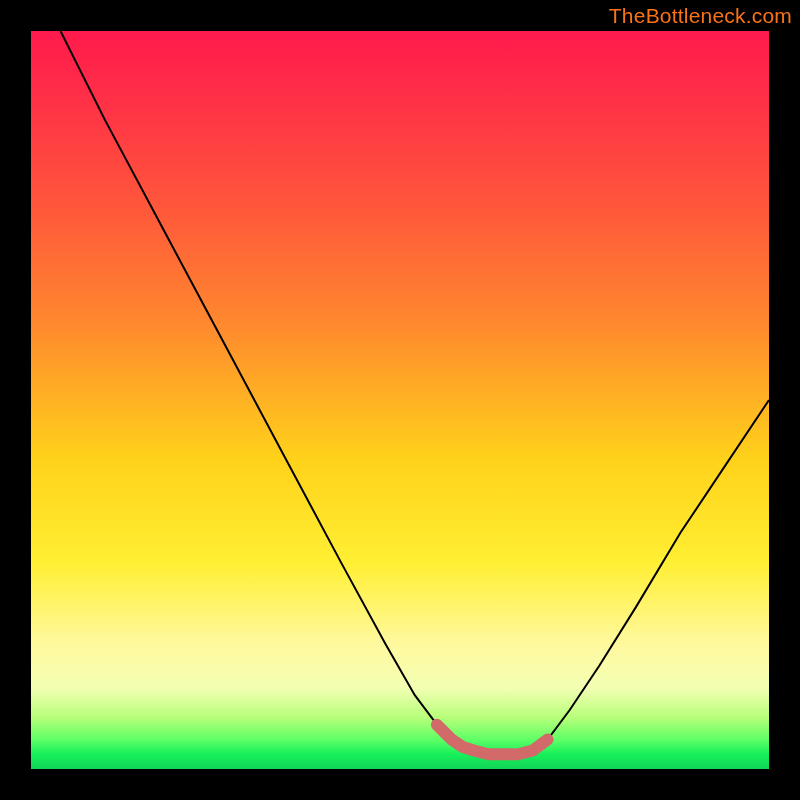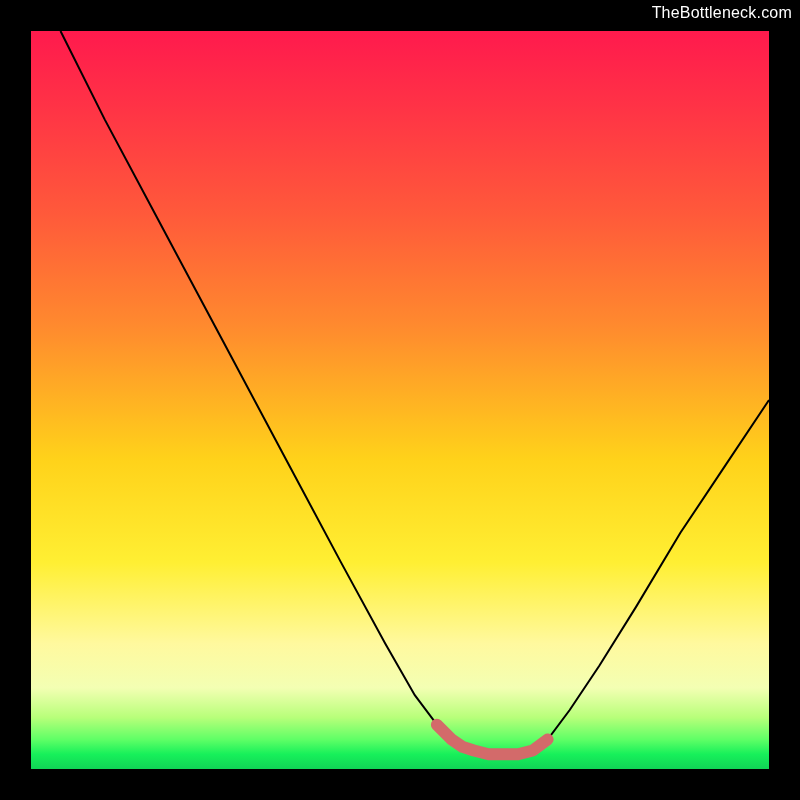--- a/index.html
+++ b/index.html
@@ -38,22 +38,22 @@
       #5fff66 96%,
       #17f05a 98%,
       #10d456 100%
     );
     overflow: hidden;
   }
   .watermark {
     position: absolute;
     top: 4px;
     right: 8px;
-    color: #ffffff;
-    font-size: 16px;
+    color: #f97316;
+    font-size: 21px;
     letter-spacing: 0.2px;
     user-select: none;
   }
   svg.curve {
     position: absolute;
     inset: 0;
     width: 100%;
     height: 100%;
   }
   .series-line {

